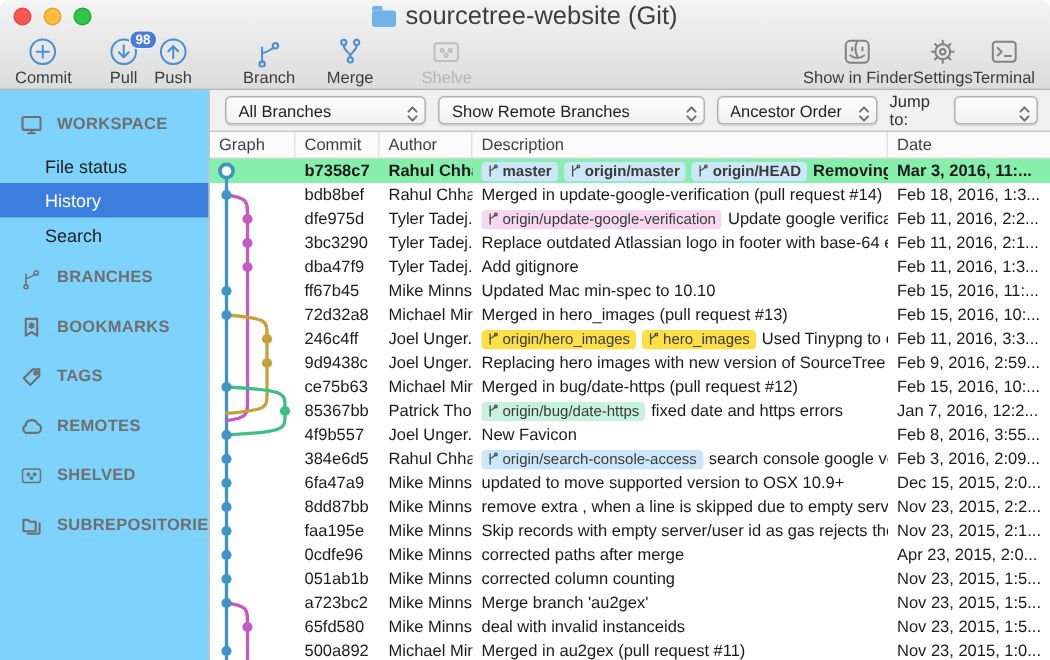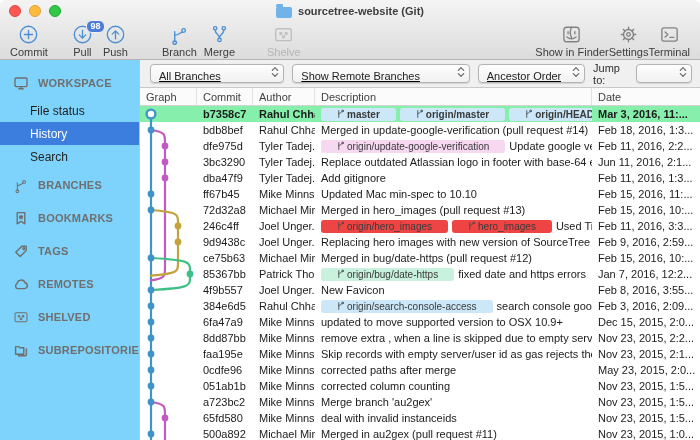--- a/index.html
+++ b/index.html
@@ -11,21 +11,21 @@
   .chrome { background:linear-gradient(#f4f4f4,#dcdcdc); border-bottom:1px solid #b4b4b4; }
   .titlebar { height:22px; position:relative; display:flex; align-items:center; justify-content:center; }
   .traffic { position:absolute; left:9px; top:5px; display:flex; gap:8px; }
   .light { width:12px; height:12px; border-radius:50%; }
   .light.red { background:#fc5753; border:1px solid #e2443f; }
   .light.yellow { background:#fdbc40; border:1px solid #e0a031; }
   .light.green { background:#33c748; border:1px solid #1eaa32; }
   .title-wrap { display:flex; align-items:center; gap:6px; }
   .folder-ico { width:16px; height:11px; background:#6fb3e9; border-radius:1.5px 2px 2px 2px; position:relative; margin-top:2px; }
   .folder-ico::before { content:""; position:absolute; top:-2.5px; left:0; width:7px; height:3px; background:#6fb3e9; border-radius:1.5px 1px 0 0; }
-  .win-title { font-size:11px; font-weight:700; color:#3e3e3e; }
+  .win-title { font-size:17px; font-weight:400; color:#3e3e3e; }
 
   .toolbar { height:37px; display:flex; align-items:flex-start; padding:1px 10px 0 10px; }
   .tb-item { display:flex; flex-direction:column; align-items:center; cursor:default; color:#4a8fd3; }
   .tb-item .ico { height:23px; display:flex; align-items:center; position:relative; }
   .tb-item .lbl { font-size:11px; color:#3c3c3c; line-height:12px; white-space:nowrap; }
   .tb-item.gray { color:#828282; }
   .tb-item.disabled { color:#bfbfbf; }
   .tb-item.disabled .lbl { color:#b5b5b5; }
   .tb-badge { position:absolute; top:-3px; right:-12px; background:#4a7cd8; color:#fff; font-size:9px; font-weight:700; line-height:11px; padding:0 3.5px; border-radius:6px; border:1px solid #f0f0f0; }
   svg.icon { display:block; }
@@ -34,47 +34,47 @@
   
   .content { flex:1; display:flex; min-height:0; }
   .sidebar { width:140px; background:#7dd3fc; border-right:1px solid #c3c3c3; padding-top:6px; overflow:hidden; }
   .sb-section { height:33px; display:flex; align-items:center; gap:9px; padding-left:13px; color:#6f6f6f; }
   .sb-section .sb-lbl { font-size:11px; font-weight:700; color:#6f6f6f; letter-spacing:.2px; }
   .sb-item { height:23px; display:flex; align-items:center; padding-left:30px; font-size:12px; color:#222; }
   .sb-item.selected { background:#3c7ede; color:#fff; }
 
   .main { flex:1; display:flex; flex-direction:column; min-width:0; }
   .filterbar { height:28px; background:#f0f0f0; border-bottom:1px solid #c9c9c9; display:flex; align-items:center; padding:0 8px 0 10px; gap:8px; }
-  .dropdown { height:19px; background:linear-gradient(#fefefe,#f1f1f1); border:1px solid #b3b3b3; border-radius:4px; display:flex; align-items:flex-end; justify-content:space-between; padding:4px 4px 0 8px; box-shadow:0 .5px 1px rgba(0,0,0,.12);text-decoration:underline; }
+  .dropdown { height:19px; background:linear-gradient(#fefefe,#f1f1f1); border:1px solid #b3b3b3; border-radius:4px; display:flex; align-items:flex-start; justify-content:space-between; padding:4px 4px 0 8px; box-shadow:0 .5px 1px rgba(0,0,0,.12); }
   .dd-label { font-size:11px; color:#222; white-space:nowrap; overflow:hidden; }
   .dd-arrows { margin-left:6px; flex:0 0 auto; color:#6e6e6e; }
   .jump-group { margin-left:auto; display:flex; align-items:center; gap:6px; }
   .jump-label { font-size:11px; color:#2e2e2e; }
 
   .thead { height:18px; display:flex; background:#fbfbfb; border-bottom:1px solid #d4d4d4; }
   .th { font-size:11px; color:#3f3f3f; display:flex; align-items:center; padding-left:6px; border-right:1px solid #e2e2e2; white-space:nowrap; overflow:hidden; }
   .th:last-child { border-right:none; }
   .c-graph { width:57px; flex:0 0 auto; }
   .c-commit { width:56px; flex:0 0 auto; }
   .c-author { width:62px; flex:0 0 auto; }
   .c-desc { flex:1 1 auto; min-width:0; }
   .c-date { width:108px; flex:0 0 auto; }
 
   .rows { flex:1; position:relative; overflow:hidden; background:#fff; }
   #graph-svg { position:absolute; left:0; top:0; }
   .row { height:16px; display:flex; align-items:center; font-size:11px; color:#1b1b1b; }
   .row.selected { background:#86efac; font-weight:700; }
   .cell { padding-left:6px; white-space:nowrap; overflow:hidden; }
   .desc-cell { display:flex; align-items:center; gap:4px; }
-  .badge { display:inline-flex; align-items:center; gap:3px; border-radius:3px; padding:0 16px; height:13px; font-size:10px; color:#3a3a3a; flex:0 0 auto; }
+  .badge { display:inline-flex; align-items:center; gap:3px; border-radius:3px; padding:0 4px; height:13px; font-size:10px; color:#3a3a3a; flex:0 0 auto; }
   .badge svg { display:block; }
   .badge svg path, .badge svg circle { fill:none; stroke:#4a4a4a; stroke-width:1; stroke-linecap:round; }
   .badge.bg-blue { background:#cbe7f8; }
   .badge.bg-pink { background:#f7d8f1; }
-  .badge.bg-yellow { background:#ef4444; }
+  .badge.bg-yellow { background:#fde047; }
   .badge.bg-green { background:#c8f2dd; }
   .desc-text { white-space:nowrap; overflow:hidden; }
 </style>
 </head>
 <body>
 
 <div class="window">
   <div class="chrome">
     <div class="titlebar">
       <div class="traffic">
@@ -112,21 +112,21 @@
           <div class="tb-item" style="margin-right: 34px;">
             <div class="ico">
               <svg class="icon" width="21" height="21" viewBox="0 0 22 22">
                 <circle cx="11" cy="11" r="8.6"></circle>
                 <path d="M11 15.6V7.4"></path>
                 <path d="M7.6 10.6L11 7.2l3.4 3.4"></path>
               </svg>
             </div>
             <div class="lbl">Push</div>
           </div>
-          <div class="tb-item" style="margin-right: 7px;">
+          <div class="tb-item" style="margin-right: 21px;">
             <div class="ico">
               <svg class="icon" width="21" height="21" viewBox="0 0 22 22">
                 <path d="M6 18.5V8"></path>
                 <circle cx="6" cy="19.5" r="1.9"></circle>
                 <path d="M6 12c4-.6 5-2.5 8-3.6"></path>
                 <circle cx="15.3" cy="6.8" r="1.9"></circle>
               </svg>
             </div>
             <div class="lbl">Branch</div>
           </div>
@@ -389,21 +389,21 @@
             </div>
             <div class="cell c-date">Feb 11, 2016, 2:2...</div>
           </div>
           <div class="row">
             <div class="cell c-graph"></div>
             <div class="cell c-commit">3bc3290</div>
             <div class="cell c-author">Tyler Tadej...</div>
             <div class="cell c-desc desc-cell">
               <span class="desc-text">Replace outdated Atlassian logo in footer with base-64 en...</span>
             </div>
-            <div class="cell c-date">Jun 11, 2016, 2:1...</div>
+            <div class="cell c-date">Feb 11, 2016, 2:1...</div>
           </div>
           <div class="row">
             <div class="cell c-graph"></div>
             <div class="cell c-commit">dba47f9</div>
             <div class="cell c-author">Tyler Tadej...</div>
             <div class="cell c-desc desc-cell">
               <span class="desc-text">Add gitignore</span>
             </div>
             <div class="cell c-date">Feb 11, 2016, 1:3...</div>
           </div>
@@ -538,21 +538,21 @@
             </div>
             <div class="cell c-date">Nov 23, 2015, 2:1...</div>
           </div>
           <div class="row">
             <div class="cell c-graph"></div>
             <div class="cell c-commit">0cdfe96</div>
             <div class="cell c-author">Mike Minns...</div>
             <div class="cell c-desc desc-cell">
               <span class="desc-text">corrected paths after merge</span>
             </div>
-            <div class="cell c-date">May 23, 2015, 2:0...</div>
+            <div class="cell c-date">Apr 23, 2015, 2:0...</div>
           </div>
           <div class="row">
             <div class="cell c-graph"></div>
             <div class="cell c-commit">051ab1b</div>
             <div class="cell c-author">Mike Minns...</div>
             <div class="cell c-desc desc-cell">
               <span class="desc-text"> corrected column counting</span>
             </div>
             <div class="cell c-date">Nov 23, 2015, 1:5...</div>
           </div>

